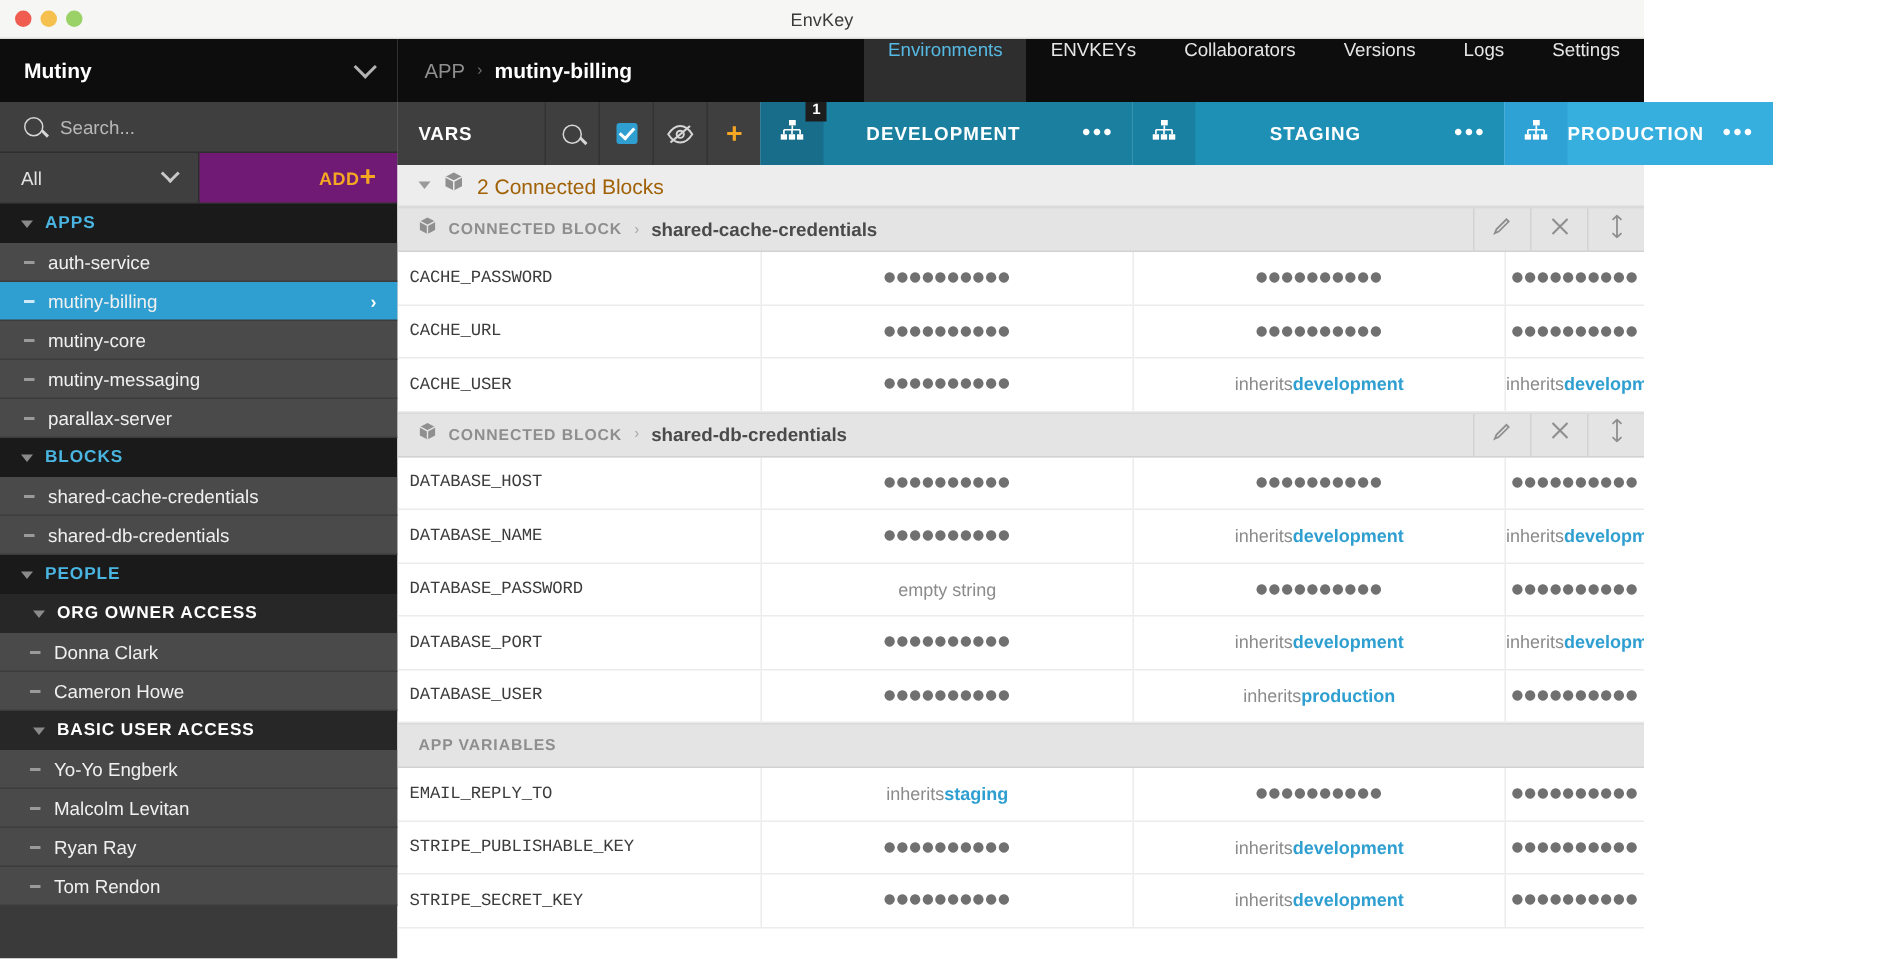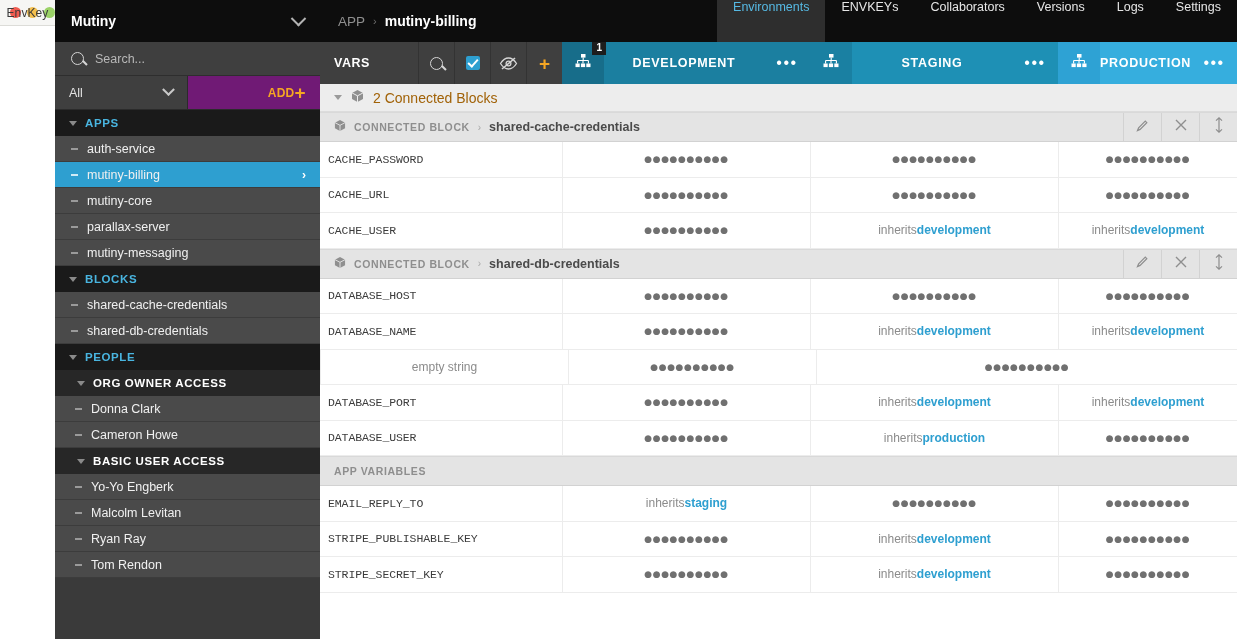--- a/index.html
+++ b/index.html
@@ -1,21 +1,21 @@
 <!DOCTYPE html>
 <html><head>
 <meta charset="utf-8">
 <style>
   * { box-sizing: border-box; margin: 0; padding: 0; }
   html, body {
     width: 1252px; height: 639px;
     font-family: "Liberation Sans", sans-serif;
     background: #fff; overflow: hidden;
   }
-  .app { position: relative; width: 1096px; height: 639px; display: flex; flex-direction: row; border-radius: 28px; }
+  .app { position: relative; width: 1096px; height: 639px; display: flex; flex-direction: column; border-radius: 28px; }
 
   
   .titlebar {
     height: 26px; background: #f6f6f4; border-bottom: 1px solid #dcdcd8;
     display: flex; align-items: center; position: relative; flex: 0 0 26px;
   }
   .traffic { display: flex; gap: 6px; padding-left: 10px; }
   .dot { width: 11px; height: 11px; border-radius: 50%; }
   .dot.red { background: #f05c50; }
   .dot.yellow { background: #f5c04e; }
@@ -217,25 +217,25 @@
             <span class="dash"></span>
             <span>mutiny-billing</span>
             <span class="chev-right">›</span>
           </div>
           <div class="nav-item">
             <span class="dash"></span>
             <span>mutiny-core</span>
           </div>
           <div class="nav-item">
             <span class="dash"></span>
+            <span>mutiny-messaging</span>
+          </div>
+          <div class="nav-item">
+            <span class="dash"></span>
             <span>parallax-server</span>
-          </div>
-          <div class="nav-item">
-            <span class="dash"></span>
-            <span>mutiny-messaging</span>
           </div>
           <div class="nav-group accent">
             <span class="tri"></span>
             <span>BLOCKS</span>
           </div>
           <div class="nav-item">
             <span class="dash"></span>
             <span>shared-cache-credentials</span>
           </div>
           <div class="nav-item">
@@ -508,20 +508,21 @@
                 <span class="masked">●●●●●●●●●●</span>
               </div>
               <div class="cell-val stg">
                 <span class="inh"><span>inherits</span><b>development</b></span>
               </div>
               <div class="cell-val prd">
                 <span class="inh"><span>inherits</span><b>development</b></span>
               </div>
             </div>
             <div class="row">
+              <div class="cell-key">DATABASE_PASSWORD</div>
               <div class="cell-val dev">
                 <span class="empty">empty string</span>
               </div>
               <div class="cell-val stg">
                 <span class="masked">●●●●●●●●●●</span>
               </div>
               <div class="cell-val prd">
                 <span class="masked">●●●●●●●●●●</span>
               </div>
             </div>

